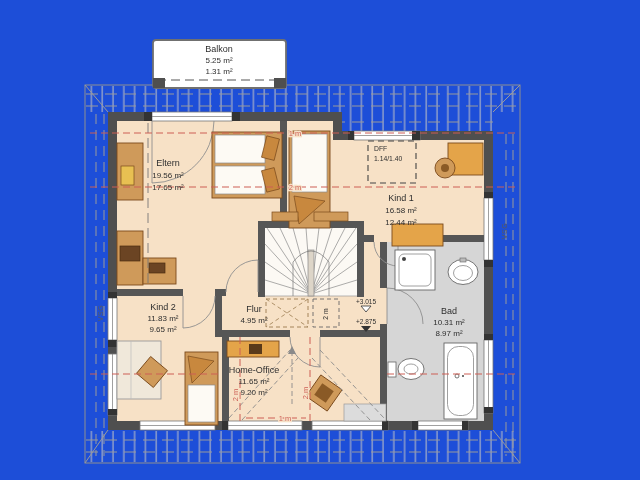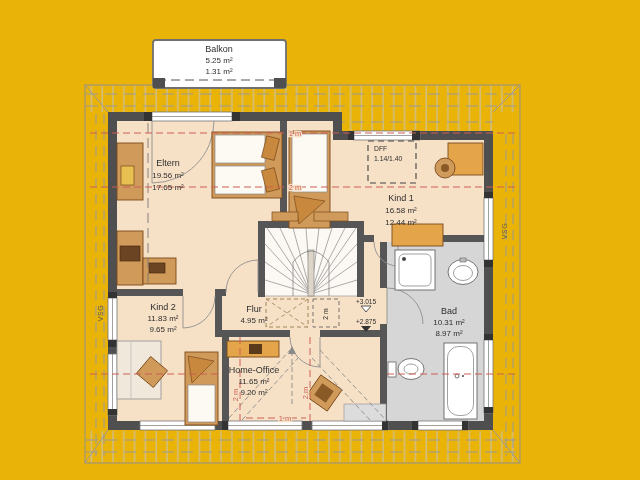--- a/index.html
+++ b/index.html
@@ -1,16 +1,16 @@
 <!DOCTYPE html>
 <html><head>
 <meta charset="utf-8">
 <style>
   html,body{margin:0;padding:0;background:#fff;}
-  #stage{position:relative;width:640px;height:480px;background:#eab308;overflow:hidden;
+  #stage{position:relative;width:640px;height:480px;background:#1d4ed8;overflow:hidden;
          font-family:"Liberation Sans", sans-serif;}
   svg{position:absolute;left:0;top:0;}
   svg text{font-family:"Liberation Sans", sans-serif;fill:#2e2e2e;}
   .room-name{font-size:9px;}
   .room-area{font-size:8px;}
   .small-note{font-size:6.8px;}
   .level-text{font-size:6.5px;}
   .rlabel{font-size:7.5px;fill:#cd5f55;paint-order:stroke;stroke:#f7e1c6;stroke-width:2.5px;}
   .vsg{font-size:7px;fill:#5a5a5a;letter-spacing:0.5px;}
 </style>

